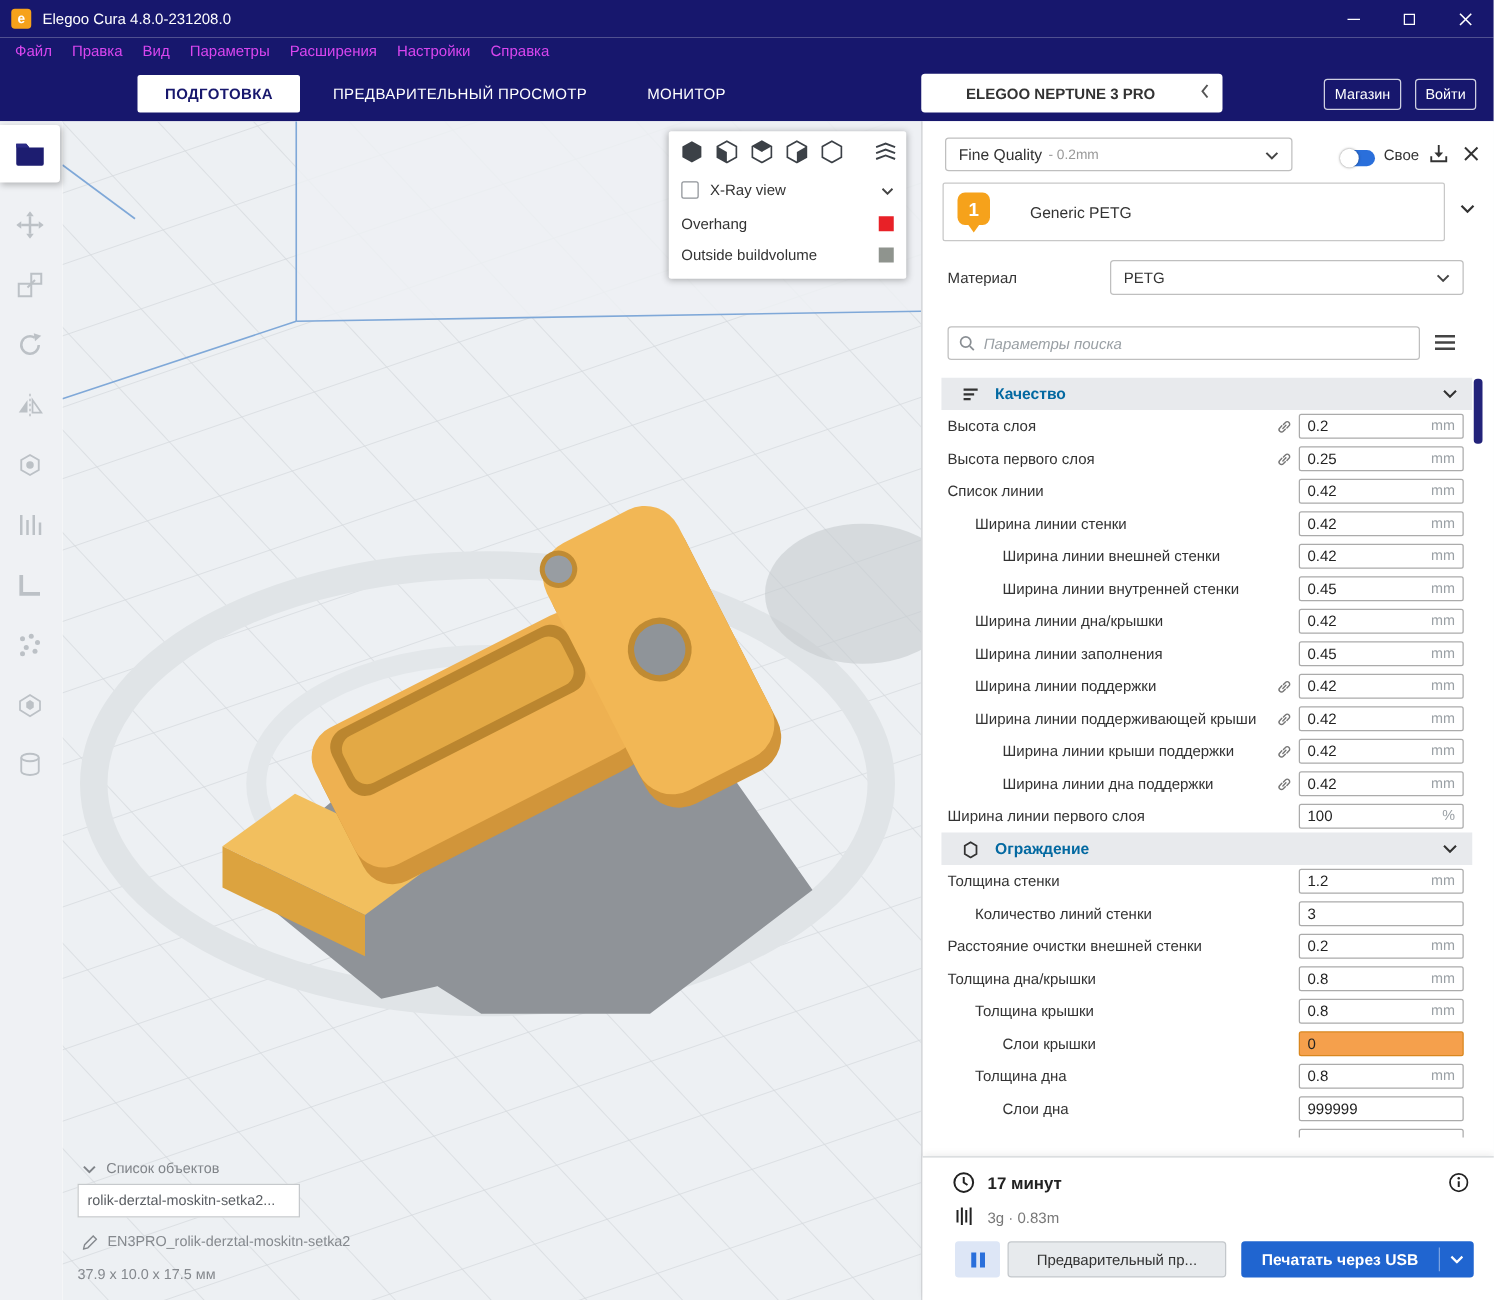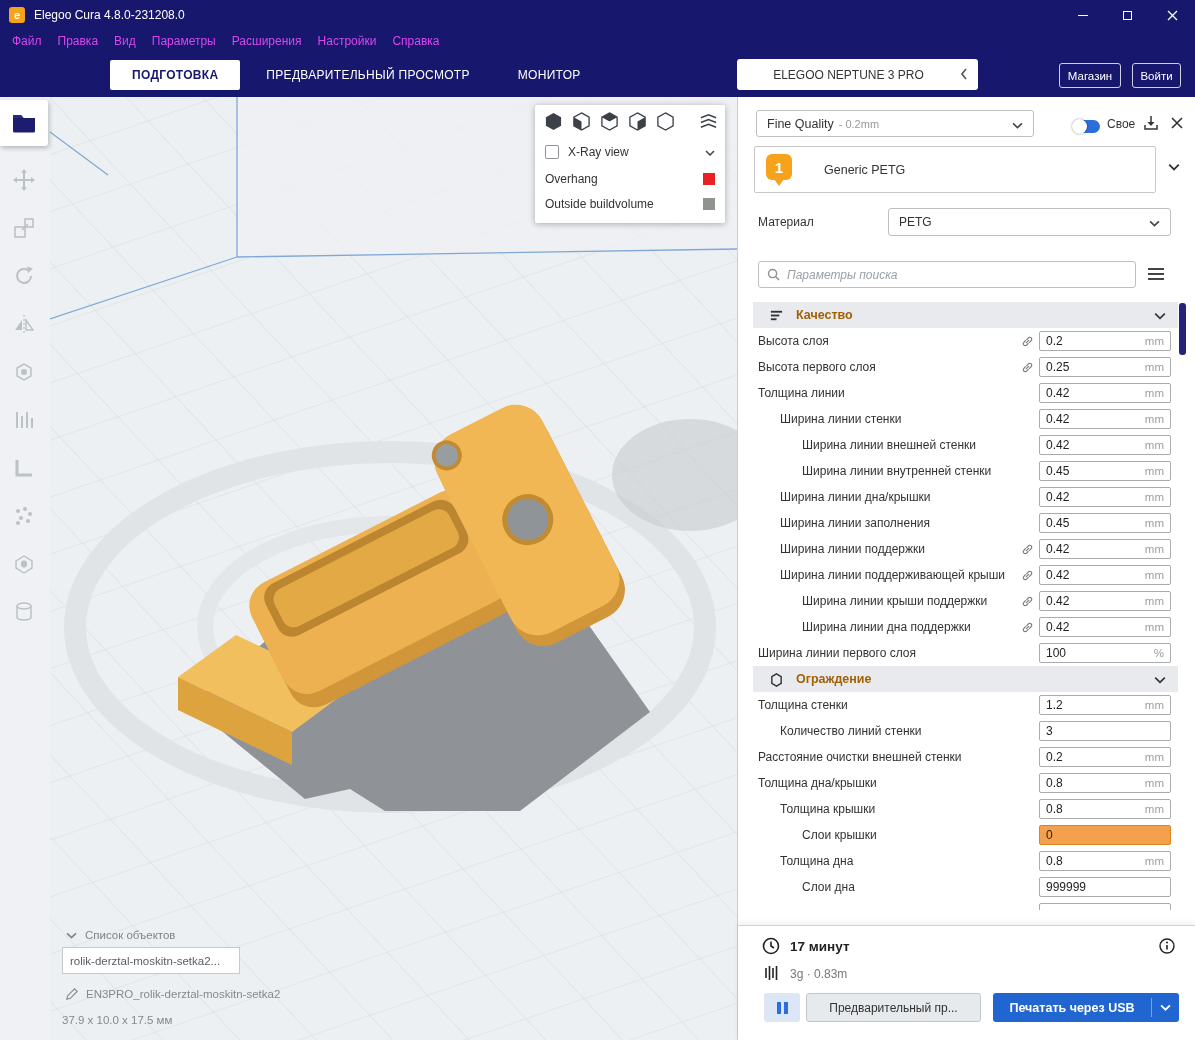--- a/index.html
+++ b/index.html
@@ -18,21 +18,21 @@
   .wc-min i { display:block; width:10px; border-top:1.4px solid #fff; }
   .wc-max i { display:block; width:9px; height:9px; border:1.2px solid #fff; }
   .menubar { position:absolute; left:0; top:30px; width:1195px; height:22px; background:#17176d; display:flex; align-items:center; padding-left:4px; }
   .menu-item { color:#d946ef; font-size:12px; padding:0 8px; line-height:22px; }
   .stagebar { position:absolute; left:0; top:52px; width:1195px; height:45px; background:#17176d; }
   .stage-tabs { position:absolute; left:110px; top:0; height:45px; display:flex; align-items:center;justify-content:flex-end; }
   .stage-tab { color:#fff; font-size:12px; letter-spacing:.3px; padding:0 22px; height:30px; line-height:30px; }
   .stage-tab.active { background:#fff; color:#17176d; font-weight:bold; border-radius:2px; }
   .stage-tab + .stage-tab { margin-left:4px; }
   .printer-select { position:absolute; left:737px; top:7px; width:241px; height:31px; background:#fff; border-radius:3px; display:flex; align-items:center; }
-  .printer-select .pname { flex:1; text-align:center; font-size:12px; font-weight:normal; color:#333; }
+  .printer-select .pname { flex:1; text-align:center; font-size:12px; font-weight:bold; color:#333; }
   .printer-select .chv { margin-right:10px; }
   .hdr-btn { position:absolute; top:11px; height:25px; border:1px solid #cfd0e2; border-radius:3px; color:#fff; font-size:11.5px; display:flex; align-items:center; justify-content:center; background:transparent; }
   .btn-market { left:1059px; width:62px; }
   .btn-signin { left:1132px; width:49px; }
   
   .tool-strip { position:absolute; left:0; top:97px; width:50px; height:943px; background:#eff1f4; }
   #viewport { position:absolute; left:50px; top:97px; }
   .file-tile { position:absolute; left:0; top:100px; width:48px; height:46px; background:#fff; border-radius:0 3px 3px 0; box-shadow:1px 2px 5px rgba(0,0,0,.25); display:flex; align-items:center; justify-content:center; }
   .tool-tile { position:absolute; left:0; width:48px; height:44px; display:flex; align-items:center; justify-content:center; }
   
@@ -64,21 +64,21 @@
   .mat-dd .mval { font-size:12px; color:#333; }
   .mat-dd .chv { margin-left:auto; }
   .search-box { position:absolute; left:20px; top:164px; width:378px; height:27px; border:1px solid #bfbfbf; border-radius:3px; display:flex; align-items:center; padding:0 8px; }
   .search-box .ph { margin-left:7px; font-size:12px; font-style:italic; color:#9aa0a5; }
   .hamburger { left:409px; top:169px; width:18px; height:16px; flex-direction:column; gap:3px; }
   .hamburger i { display:block; width:16px; border-top:2px solid #444; }
   
   .settings-list { position:absolute; left:15px; top:205px; width:425px; height:608px; overflow:hidden; }
   .section-header { height:26px; background:#e8eaed; display:flex; align-items:center; }
   .section-header .sic { margin-left:16px; display:flex; }
-  .section-header .slb { margin-left:12px; font-size:12.5px; font-weight:bold; color:#a16207; }
+  .section-header .slb { margin-left:12px; font-size:12.5px; font-weight:bold; color:#0369a1; }
   .section-header .chv { margin-left:auto; margin-right:12px; }
   .setting-row { height:26px; display:flex; align-items:center; }
   .s-label { flex:1; font-size:12px; color:#333; margin-left:5px; white-space:nowrap; overflow:hidden; }
   .link-slot { width:16px; display:flex; justify-content:center; margin-right:4px; }
   .s-input { width:132px; height:20px; border:1px solid #ababab; border-radius:2px; background:#fff; display:flex; align-items:center; padding:0 6px; margin-right:7px; }
   .s-input .s-val { font-size:12px; color:#222; }
   .s-input .s-unit { margin-left:auto; font-size:11.5px; color:#9aa0a5; }
   .s-input.warning { background:#f5a04c; border-color:#d9871f; }
   .sliver { height:26px; display:flex; align-items:center; justify-content:flex-end; }
   .sliver .s-input { background:#fff; }
@@ -443,21 +443,21 @@
                 <path d="M10.5 9l2-2a2.4 2.4 0 0 0-3.4-3.4l-2 2"></path>
               </g>
             </svg>
           </span>
           <span class="s-input">
             <span class="s-val">0.25</span>
             <span class="s-unit">mm</span>
           </span>
         </div>
         <div class="setting-row">
-          <span class="s-label" style="padding-left: 0px;">Толщина линии</span>
+          <span class="s-label" style="padding-left: 0px;">Список линии</span>
           <span class="link-slot"></span>
           <span class="s-input">
             <span class="s-val">0.42</span>
             <span class="s-unit">mm</span>
           </span>
         </div>
         <div class="setting-row">
           <span class="s-label" style="padding-left: 22px;">Ширина линии стенки</span>
           <span class="link-slot"></span>
           <span class="s-input">

